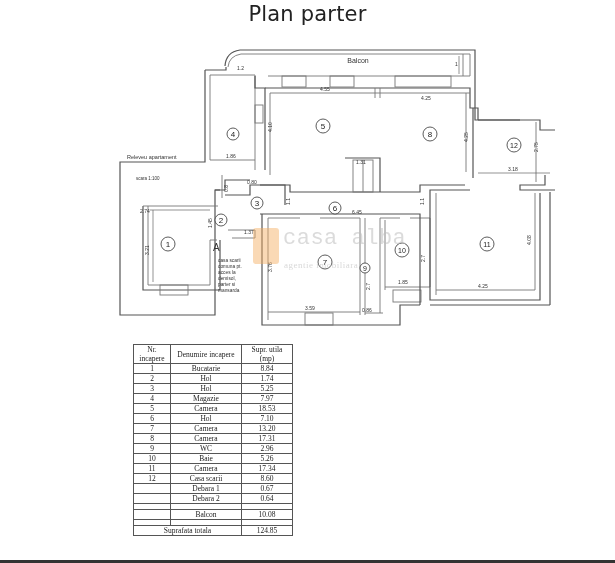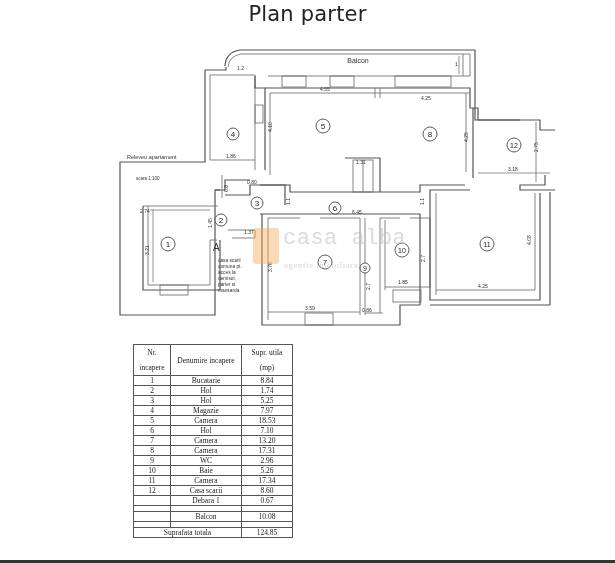--- a/index.html
+++ b/index.html
@@ -13,21 +13,21 @@
   .lblv { font-family: "Liberation Sans", sans-serif; font-size: 5px; fill: #333; }
   .rnum { font-family: "Liberation Sans", sans-serif; font-size: 8px; fill: #222; text-anchor: middle; dominant-baseline: central; }
   .rcirc { fill: #fff; stroke: #333; stroke-width: 0.8; }
   .note { font-family: "Liberation Sans", sans-serif; font-size: 5.5px; fill: #333; }
   .balcon { font-family: "Liberation Sans", sans-serif; font-size: 7px; fill: #333; }
   .wm-box { position: absolute; left: 253px; top: 228px; width: 26px; height: 36px; background: rgba(245,170,90,0.45); border-radius: 3px; }
   .wm-text { position: absolute; left: 283px; top: 226px; font-size: 22px; color: rgba(190,190,190,0.55); font-family: Liberation Mono, monospace; letter-spacing: 0.5px; }
   .wm-sub { position: absolute; left: 284px; top: 260px; font-size: 9px; color: rgba(190,190,190,0.6); font-family: Liberation Serif, serif; letter-spacing: 0.5px; }
   .tbl { position: absolute; left: 133px; top: 344px; border-collapse: collapse; font-family: "Liberation Serif", serif; font-size: 7.5px; color: #222; }
   .tbl td, .tbl th { border: 0.8px solid #555; padding: 0 2px; height: 9px; line-height: 9px; font-weight: normal; text-align: center; }
-  .tbl th { height: 18px; line-height: 15px; }
+  .tbl th { height: 18px; line-height: 9px; }
   .c1 { width: 32px; } .c2 { width: 66px; } .c3 { width: 46px; }
   .tbl tr.blank td { height: 5px; line-height: 5px; }
   .hr { position: absolute; left: 0; top: 560px; width: 615px; height: 3px; background: #333; }
 </style>
 </head>
 <body>
 
 <div class="title">Plan parter</div>
 
 <svg class="plan" width="615" height="340" viewBox="0 0 615 340">
@@ -271,20 +271,25 @@
   <tr>
         <td>12</td>
         <td>Casa scarii</td>
         <td>8.60</td>
       </tr>
   <tr>
         <td></td>
         <td>Debara 1</td>
         <td>0.67</td>
       </tr>
+  <tr>
+        <td></td>
+        <td>Debara 2</td>
+        <td>0.64</td>
+      </tr>
   <tr class="blank">
         <td></td>
         <td></td>
         <td></td>
       </tr>
   <tr>
         <td></td>
         <td>Balcon</td>
         <td>10.08</td>
       </tr>

